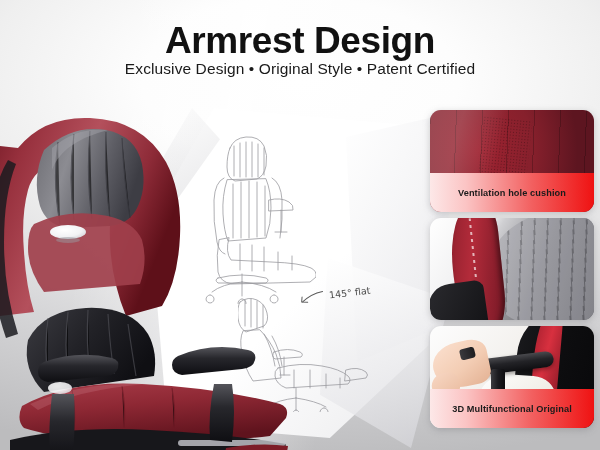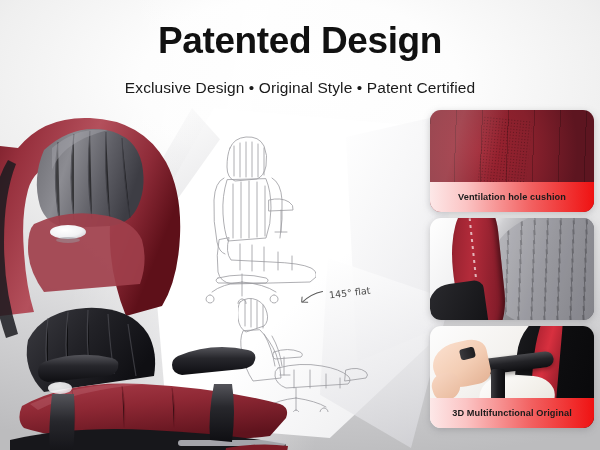--- a/index.html
+++ b/index.html
@@ -15,21 +15,21 @@
     background:
       radial-gradient(120% 85% at 50% 18%, #ffffff 0%, #fdfdfd 22%, #efefef 44%, #d6d6d8 70%, #bcbcbe 100%);
   }
   .bg-sheen{position:absolute;inset:0;
     background:linear-gradient(100deg, rgba(255,255,255,0) 18%, rgba(255,255,255,.55) 38%, rgba(255,255,255,0) 58%);
     pointer-events:none;}
 
   
   .header{position:absolute;left:0;right:0;top:22px;text-align:center;z-index:30;}
   .title{font-size:37px;font-weight:700;color:#111;letter-spacing:-.4px;line-height:1;}
-  .subtitle{margin-top:20px;font-size:15.5px;color:#1a1a1a;letter-spacing:.1px;}
+  .subtitle{margin-top:1px;font-size:15.5px;color:#1a1a1a;letter-spacing:.1px;}
 
   
   .paper{position:absolute;left:150px;top:108px;width:290px;height:330px;z-index:5;}
   .paper-main{position:absolute;inset:0;
     background:linear-gradient(135deg,#ffffff 0%,#ffffff 55%,#f4f4f5 78%,#e9e9eb 100%);
     clip-path:polygon(22% 0%, 100% 6%, 96% 72%, 62% 100%, 6% 96%, 0% 34%);
     box-shadow:0 6px 26px rgba(120,120,125,.30);}
   .paper-fold-a{position:absolute;left:196px;top:4px;width:110px;height:250px;
     background:linear-gradient(120deg,rgba(255,255,255,.95),rgba(226,226,230,.75));
     clip-path:polygon(0% 10%, 100% 0%, 86% 86%, 10% 100%);}
@@ -51,21 +51,21 @@
 
   
   .chair{position:absolute;left:-18px;top:104px;width:310px;height:348px;z-index:12;}
 
   
   .cards{position:absolute;right:6px;top:110px;width:164px;z-index:20;
     display:flex;flex-direction:column;gap:6px;}
   .card{position:relative;width:164px;height:102px;border-radius:11px;overflow:hidden;
     background:#ddd;box-shadow:0 2px 7px rgba(110,110,115,.35);}
   .card-media{position:absolute;inset:0;}
-  .card-label{position:absolute;left:0;right:0;bottom:0;height:30px;
+  .card-label{position:absolute;left:0;right:0;bottom:0;height:39px;
     display:flex;align-items:center;justify-content:center;
     background:linear-gradient(90deg,#fde8e8 0%,#fbc4c4 22%,#f26060 62%,#ef1212 100%);
     font-size:9.2px;font-weight:700;color:#1b1b1b;letter-spacing:.1px;white-space:nowrap;}
 
   
   .m1{background:
       repeating-linear-gradient(92deg, rgba(0,0,0,.22) 0 1px, rgba(0,0,0,0) 1px 26px),
       radial-gradient(60% 120% at 30% 40%, #9e2230 0%, #86202c 55%, #5d1520 100%);}
   .m1 .holes{position:absolute;left:30%;top:8%;width:30%;height:84%;
     background-image:radial-gradient(rgba(0,0,0,.40) 40%, transparent 41%);
@@ -279,17 +279,17 @@
         <div class="arm"></div>
         <div class="watch"></div>
         <div class="hand"></div>
       </div>
       <div class="card-label">3D Multifunctional Original</div>
     </div>
 
   </div>
 
   <div class="header">
-    <div class="title">Patented Design</div>
+    <div class="title">Armrest Design</div>
     <div class="subtitle">Exclusive Design • Original Style • Patent Certified</div>
   </div>
 
 </div>
 
 </body></html>

